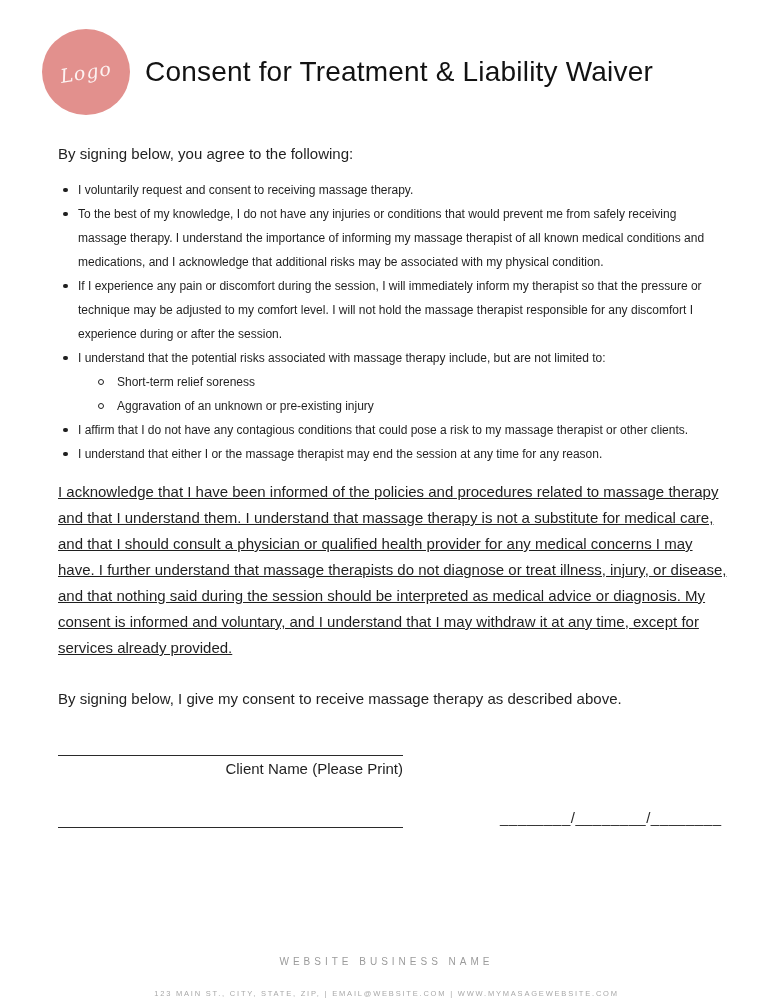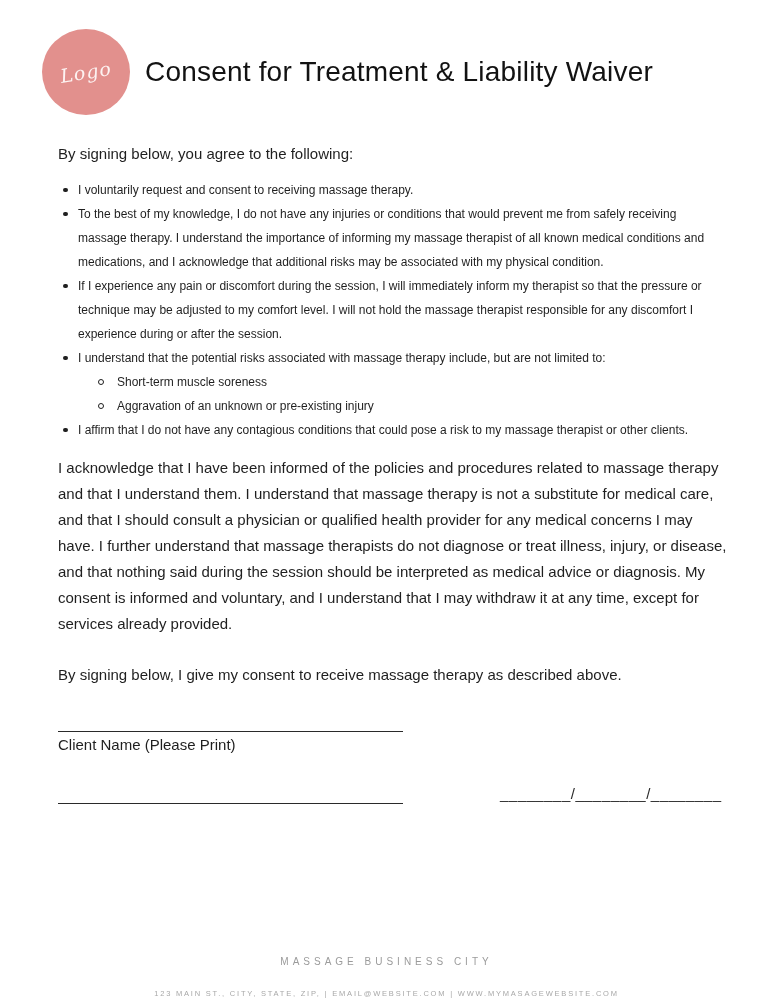--- a/index.html
+++ b/index.html
@@ -56,26 +56,26 @@
   ul.sub-bullets > li { position: relative; padding-left: 27px; }
   ul.sub-bullets > li::before {
     content: "";
     position: absolute; left: 8px; top: 8.5px;
     width: 4px; height: 4px; border-radius: 50%;
     background: transparent;
     border: 1.3px solid #1f1f1f;
   }
 
   
-  .para { margin-top: 13px; font-size: 15px; line-height: 26px; }
+  .para { margin-top: 13px; font-size: 15px; line-height: 26px; text-decoration: underline; }
   .consent-line { margin-top: 25px; font-size: 15px; line-height: 26px; }
 
   
   .sig-block { margin-top: 18px; }
-  .sig-field { width: 345px; }
+  .sig-field { width: 345px; text-align: right; }
   .sig-line {
     height: 26px;
     border-bottom: 1.2px solid #2a2a2a;
   }
   .sig-label { font-size: 15px; line-height: 22px; padding-top: 2px; }
   .sig-date-row { display: flex; align-items: flex-end; margin-top: 22px; }
   .date-field { margin-left: auto; width: 228px; }
   .date-line {
     font-size: 15px; line-height: 20px;
     color: #2a2a2a;
@@ -110,25 +110,26 @@
 
   <p class="intro">By signing below, you agree to the following:</p>
 
   <ul class="bullets">
     <li><span>I voluntarily request and consent to receiving massage therapy.</span></li>
     <li><span>To the best of my knowledge, I do not have any injuries or conditions that would prevent me from safely receiving massage therapy. I understand the importance of informing my massage therapist of all known medical conditions and medications, and I acknowledge that additional risks may be associated with my physical condition.</span></li>
     <li><span>If I experience any pain or discomfort during the session, I will immediately inform my therapist so that the pressure or technique may be adjusted to my comfort level. I will not hold the massage therapist responsible for any discomfort I experience during or after the session.</span></li>
     <li>
       <span>I understand that the potential risks associated with massage therapy include, but are not limited to:</span>
       <ul class="sub-bullets">
-        <li><span>Short-term muscle soreness</span></li>
+        <li><span>Short-term relief soreness</span></li>
         <li><span>Aggravation of an unknown or pre-existing injury</span></li>
       </ul>
     </li>
     <li><span>I affirm that I do not have any contagious conditions that could pose a risk to my massage therapist or other clients.</span></li>
+    <li><span>I understand that either I or the massage therapist may end the session at any time for any reason.</span></li>
   </ul>
 
   <p class="para">I acknowledge that I have been informed of the policies and procedures related to massage therapy and that I understand them. I understand that massage therapy is not a substitute for medical care, and that I should consult a physician or qualified health provider for any medical concerns I may have. I further understand that massage therapists do not diagnose or treat illness, injury, or disease, and that nothing said during the session should be interpreted as medical advice or diagnosis. My consent is informed and voluntary, and I understand that I may withdraw it at any time, except for services already provided.</p>
   <p class="consent-line">By signing below, I give my consent to receive massage therapy as described above.</p>
 
   <div class="sig-block">
     <div class="sig-row">
       <div class="sig-field">
         <div class="sig-line"></div>
         <div class="sig-label">Client Name (Please Print)</div>
@@ -140,17 +141,17 @@
 
       </div>
       <div class="date-field">
         <div class="date-line">________/________/________</div>
 
       </div>
     </div>
   </div>
 
   <div class="footer">
-    <div class="biz-name">MASSAGE BUSINESS CITY</div>
+    <div class="biz-name">WEBSITE BUSINESS NAME</div>
     <div class="biz-contact">123 MAIN ST., CITY, STATE, ZIP, | EMAIL@WEBSITE.COM | WWW.MYMASAGEWEBSITE.COM</div>
   </div>
 
 </div>
 
 </body></html>

